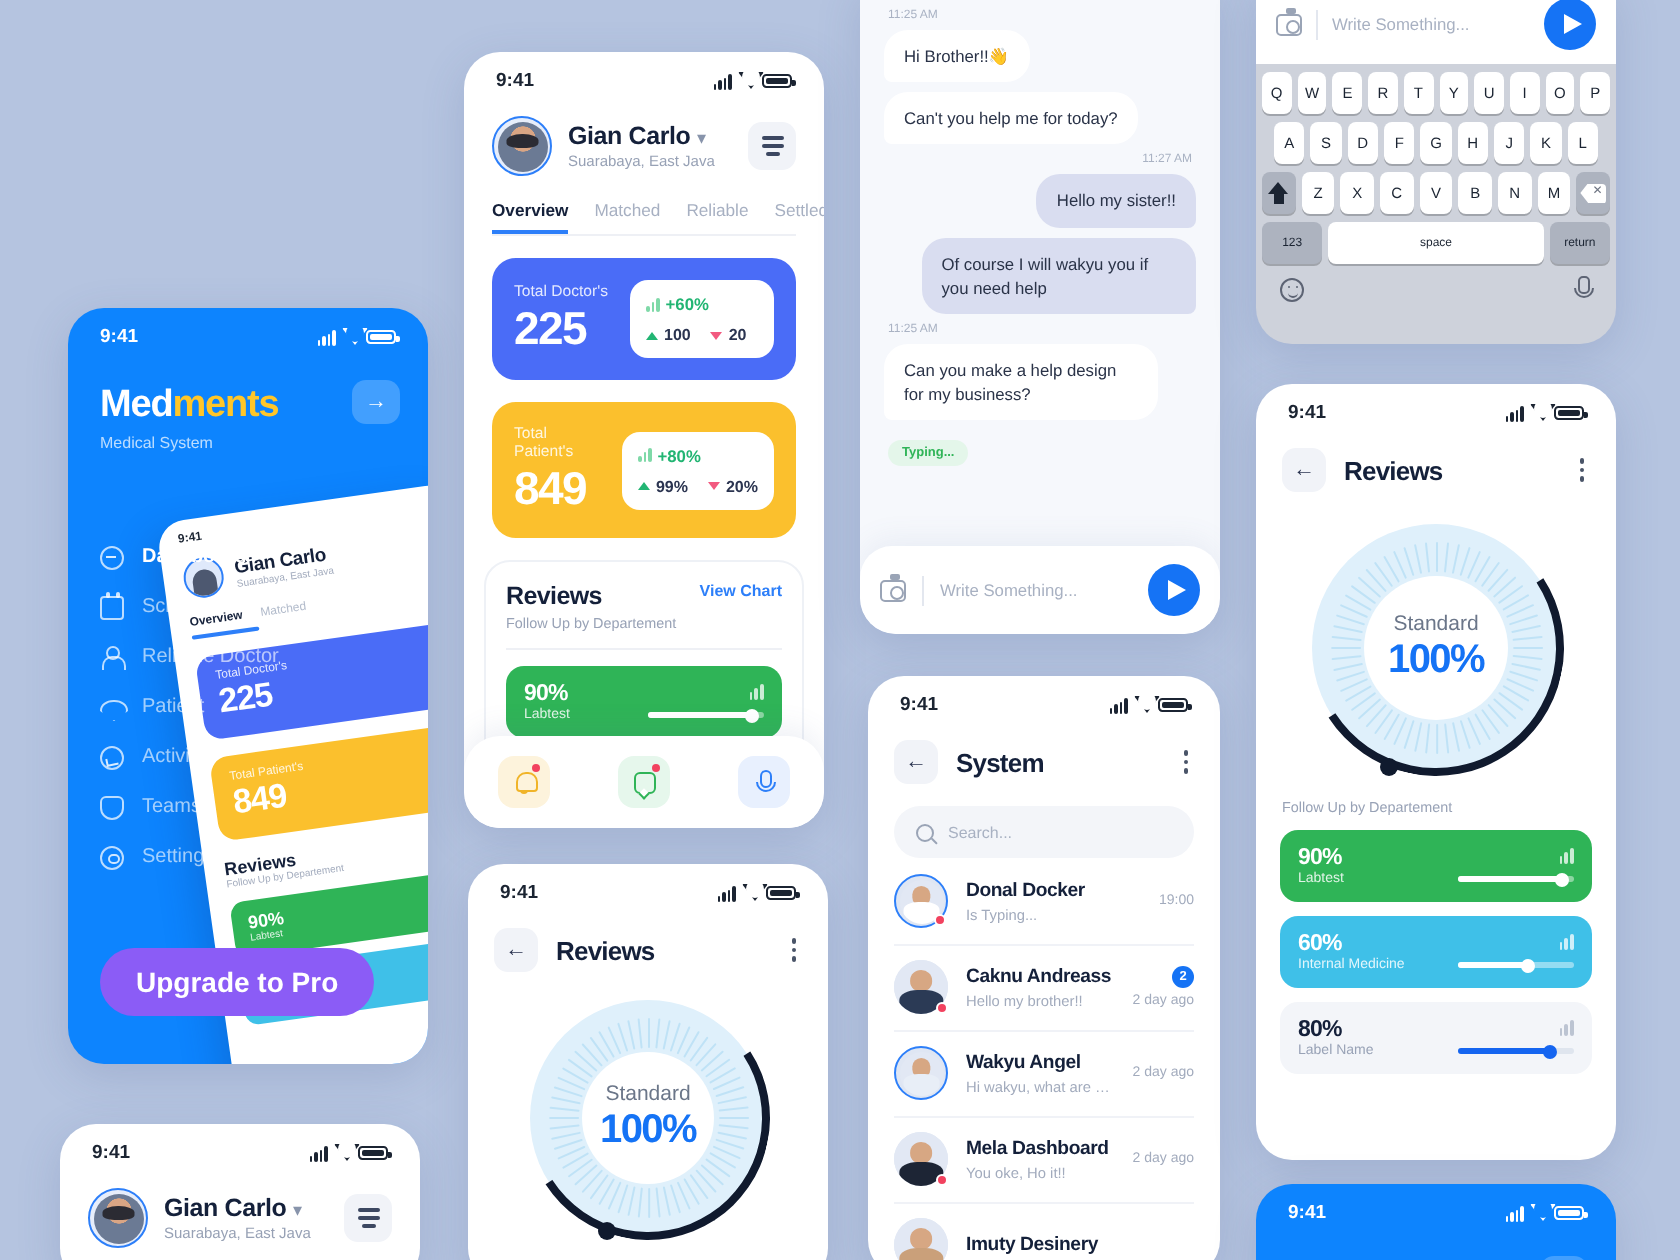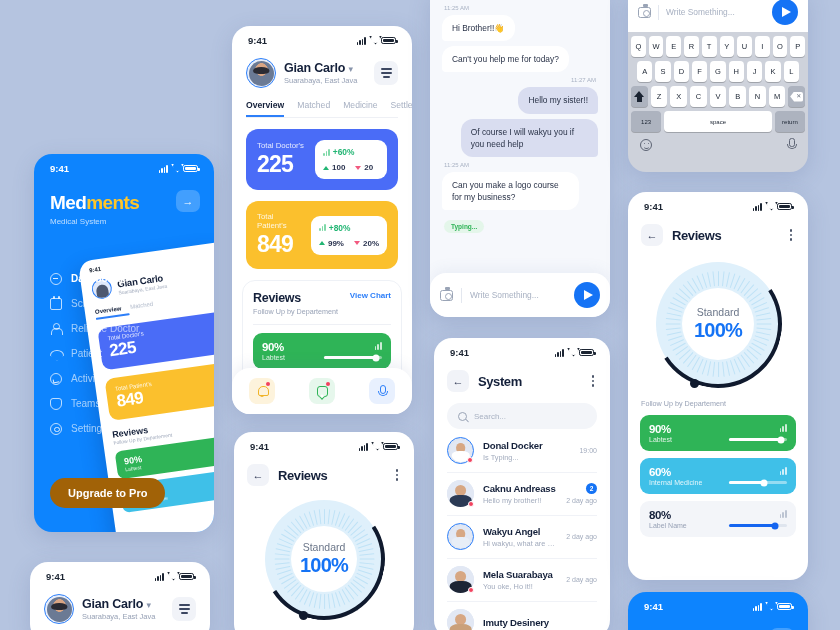--- a/index.html
+++ b/index.html
@@ -183,22 +183,22 @@
   .nicon.shield{border:none}
   .nicon.shield::before{content:"";position:absolute;inset:0;border:1.4px solid rgba(255,255,255,.72);border-radius:3px 3px 50% 50%}
   .nicon.gear{border-radius:50%}
   .nicon.gear::after{content:"";position:absolute;left:3.3px;top:3.3px;width:3.4px;height:3.4px;
     border:1.3px solid rgba(255,255,255,.8);border-radius:50%}
   .nicon.supp{border:none}
   .nicon.supp::before{content:"";position:absolute;left:3.5px;top:0;width:5px;height:7px;
     border:1.4px solid rgba(255,255,255,.72);border-radius:3px}
   .nicon.supp::after{content:"";position:absolute;left:4.8px;bottom:0;width:2.4px;height:3px;
     border-left:1.4px solid rgba(255,255,255,.72)}
-  .upgrade{position:absolute;left:16px;bottom:24px;background:#a16207;color:#fff;
-    font-size:11px;font-weight:bold;border-radius:20px;padding:9px 18px; z-index:4;}
+  .upgrade{position:absolute;left:16px;bottom:24px;background:#8b5cf6;color:#fff;
+    font-size:14px;font-weight:bold;border-radius:20px;padding:9px 18px; z-index:4;}
 
   
   .ghost{position:absolute;right:-34px;top:96px;width:150px;height:300px;background:#fff;
     border-radius:14px;transform:rotate(-8deg);box-shadow:-6px 6px 18px rgba(10,50,120,.22);
     overflow:hidden; z-index:2;}
   .ghost .g-time{font-size:6px;font-weight:bold;color:#1b2432;padding:7px 0 0 10px}
   .ghost .g-head{display:flex;align-items:center;gap:6px;padding:7px 0 0 10px}
   .ghost .g-av{width:20px;height:20px;border-radius:50%;border:1.4px solid #2d7ff9;background:#dfe9fb;flex:none;position:relative;overflow:hidden}
   .ghost .g-av::after{content:"";position:absolute;left:50%;top:30%;transform:translateX(-50%);width:64%;height:70%;background:#4d5870;border-radius:50% 50% 0 0}
   .ghost .g-nm{font-size:9.5px;font-weight:bold;color:#14203a;letter-spacing:-.2px}
@@ -457,21 +457,21 @@
       <div class="burger">
           <i></i>
           <i></i>
           <i></i>
         </div>
     </div>
 
     <div class="tabs">
       <div class="tab active">Overview</div>
       <div class="tab">Matched</div>
-      <div class="tab">Medicine</div>
+      <div class="tab">Reliable</div>
       <div class="tab">Settled</div>
     </div>
     <div class="tabsline"></div>
 
     <div class="statcard blue">
       <div class="sc-left">
         <div class="sc-title">Total Doctor's</div>
         <div class="sc-value">225</div>
       </div>
       <div class="sc-box">
@@ -588,21 +588,21 @@
         </div>
       <div class="ts r">11:27 AM</div>
       <div class="row r">
           <span class="bub out">Hello my sister!!</span>
         </div>
       <div class="row r">
           <span class="bub out">Of course I will wakyu you if you need help</span>
         </div>
       <div class="ts">11:25 AM</div>
       <div class="row">
-          <span class="bub in">Can you make a logo course for my business?</span>
+          <span class="bub in">Can you make a help design for my business?</span>
         </div>
       <div class="typing">Typing...</div>
     </div>
     <div class="composer">
       <span class="cam"></span>
       <span class="vdiv"></span>
       <span class="cinput">Write Something...</span>
       <span class="send">
           <span class="pl"></span>
         </span>
@@ -678,21 +678,21 @@
         <span class="mtime">2 day ago</span>
       </div>
     </div>
 
     <div class="mrow">
       <div class="mav f4">
           <div class="inner"></div>
           <span class="online"></span>
         </div>
       <div class="mtxt">
-        <div class="mnm">Mela Suarabaya</div>
+        <div class="mnm">Mela Dashboard</div>
         <div class="mpv">You oke, Ho it!!</div>
       </div>
       <div class="mmeta">
         <span class="mtime">2 day ago</span>
       </div>
     </div>
 
     <div class="mrow">
       <div class="mav f5">
           <div class="inner"></div>

